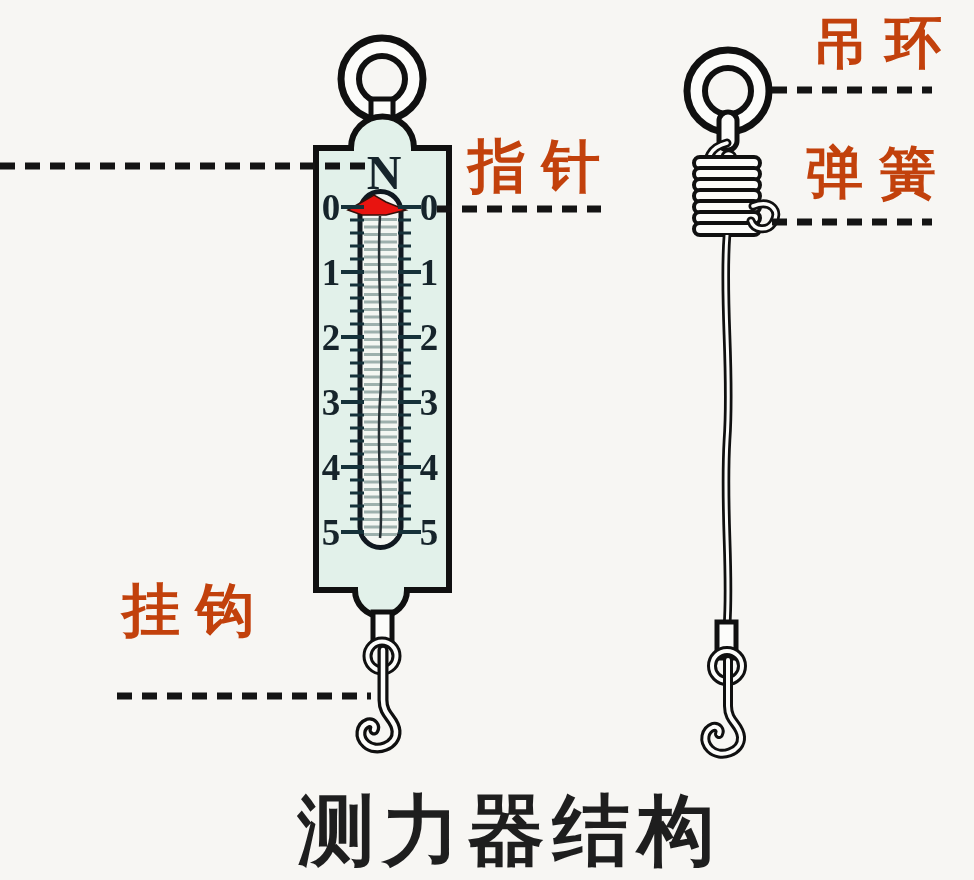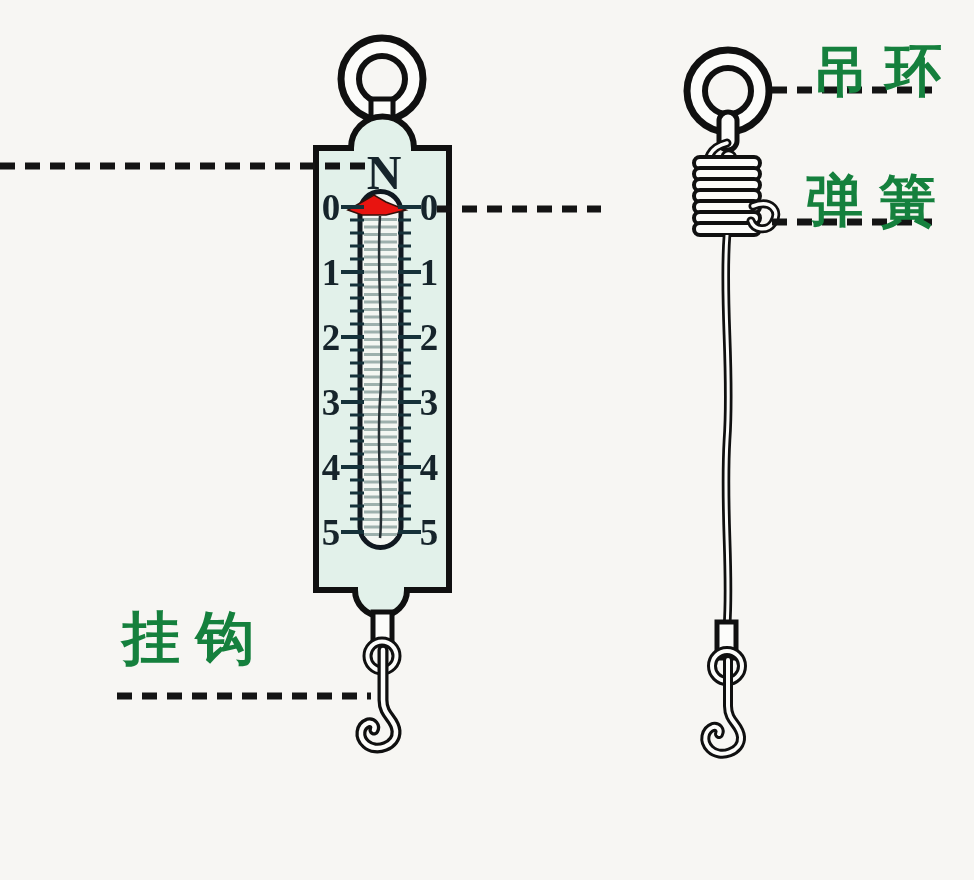--- a/index.html
+++ b/index.html
@@ -1,20 +1,20 @@
 <!DOCTYPE html>
 <html><head>
 <meta charset="utf-8">
 <style>
   html,body{margin:0;padding:0;}
   body{background:#f7f6f3;font-family:"Liberation Sans",sans-serif;}
   .canvas{position:relative;width:974px;height:880px;background:#f7f6f3;overflow:hidden;}
   .diagram-svg{position:absolute;left:0;top:0;}
-  .red-label{position:absolute;color:#15803d;font-family:"Liberation Serif",serif;
-             font-weight:bold;font-size:58px;line-height:1;white-space:nowrap;margin-top:28px;}
+  .red-label{position:absolute;color:#c2410c;font-family:"Liberation Serif",serif;
+             font-weight:bold;font-size:58px;line-height:1;white-space:nowrap;}
   .diagram-title{position:absolute;top:786px;left:510px;transform:translateX(-50%);
              color:#1e1e1e;font-family:"Liberation Sans",sans-serif;font-weight:bold;
              font-size:77px;letter-spacing:8px;line-height:1.15;white-space:nowrap;}
   .num{font-family:"Liberation Serif",serif;font-weight:bold;fill:#16242b;}
 </style>
 </head>
 <body>
 
 <div class="canvas">
 
@@ -114,17 +114,19 @@
       </g>
     </g>
 
     <line x1="0" y1="166" x2="366" y2="166" stroke="#141414" stroke-width="7" stroke-dasharray="15 10"></line>
     <line x1="437" y1="209" x2="601" y2="209" stroke="#141414" stroke-width="7" stroke-dasharray="15 10"></line>
     <line x1="117" y1="696" x2="371" y2="696" stroke="#141414" stroke-width="7" stroke-dasharray="15 10"></line>
     <line x1="772" y1="90" x2="932" y2="90" stroke="#141414" stroke-width="7" stroke-dasharray="15 10"></line>
     <line x1="772" y1="222" x2="932" y2="222" stroke="#141414" stroke-width="7" stroke-dasharray="15 10"></line>
   </svg>
 
+  <div class="red-label" style="left:468px;top:138px;letter-spacing:16px;">指针</div>
   <div class="red-label" style="left:122px;top:582px;letter-spacing:16px;">挂钩</div>
   <div class="red-label" style="left:812px;top:14px;letter-spacing:16px;font-size:57px;">吊环</div>
   <div class="red-label" style="left:806px;top:144px;letter-spacing:16px;font-size:57px;font-family:Liberation Serif, serif;">弹簧</div>
 
+  <div class="diagram-title">测力器结构</div>
 </div>
 
 </body></html>

